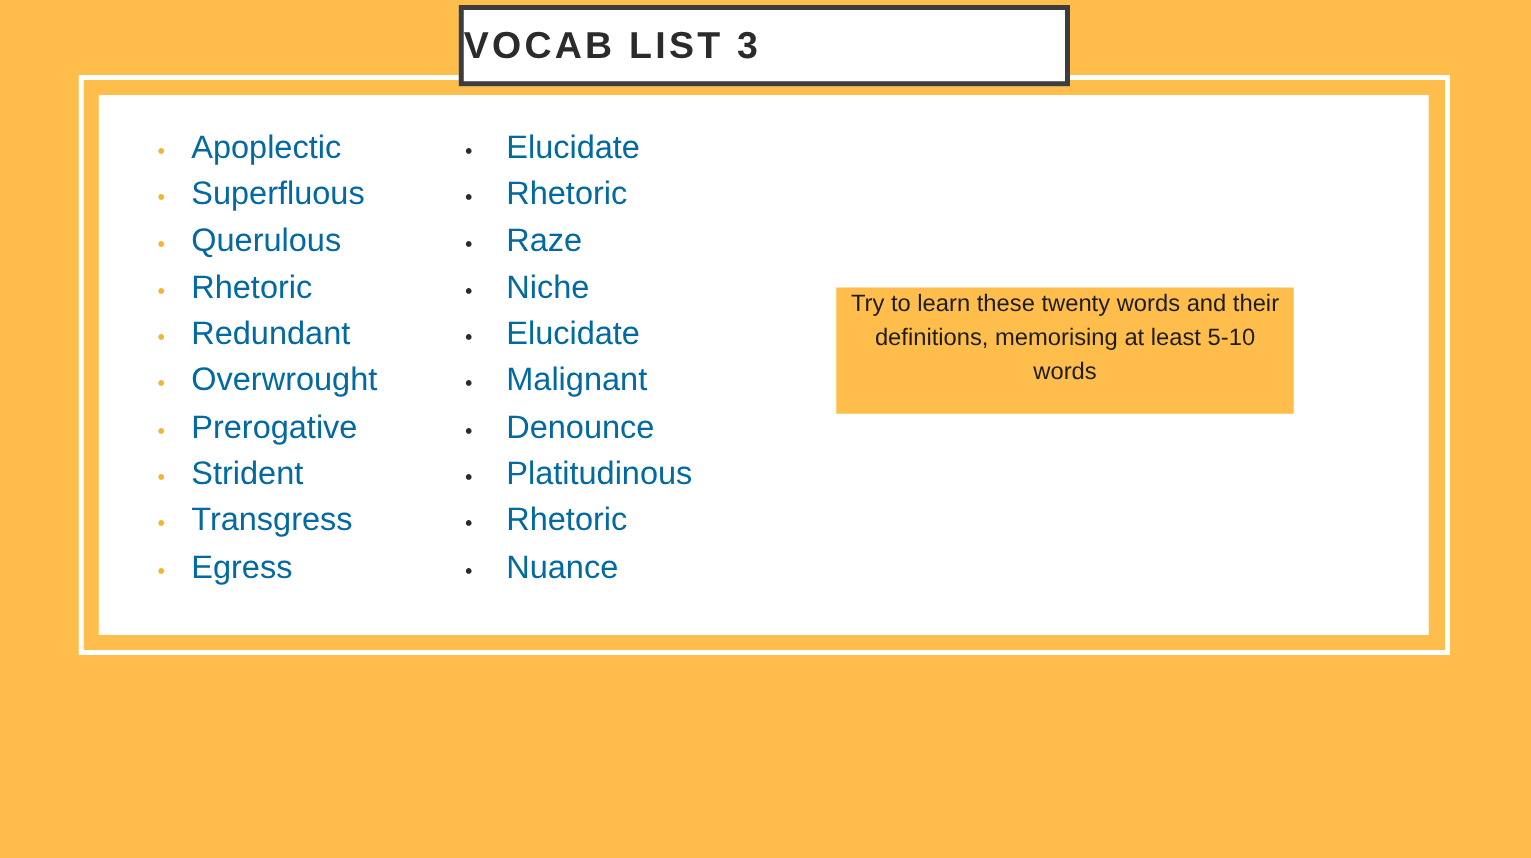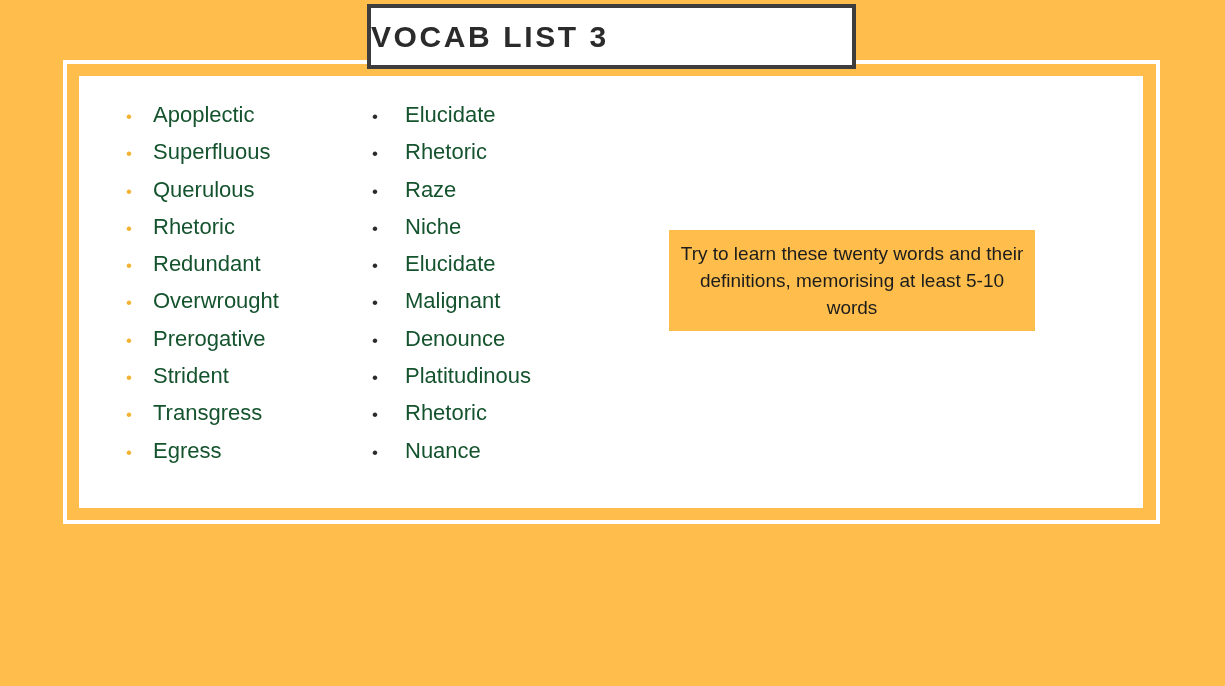--- a/index.html
+++ b/index.html
@@ -87,36 +87,35 @@
   }
   .col-1 .bullet {
     color: #f5b335;
     width: 27px;
   }
   .col-2 .bullet {
     color: #2b2b2b;
     width: 33px;
   }
   .word-label {
-    font-size: 22px;
-    color: #14532d;
+    font-size: 26px;
+    color: #0369a1;
     line-height: 1;
     white-space: nowrap;
   }
 
   
   .callout {
     position: absolute;
     left: 669px;
     top: 230px;
     width: 366px;
     height: 101px;
     background: #ffbe4c;
     display: flex;
-    align-items: center;
     justify-content: center;
     box-sizing: border-box;
     padding: 0 10px;
   }
   .callout-text {
     font-size: 19px;
     line-height: 27px;
     color: #1c1c1c;
     text-align: center;
   }

